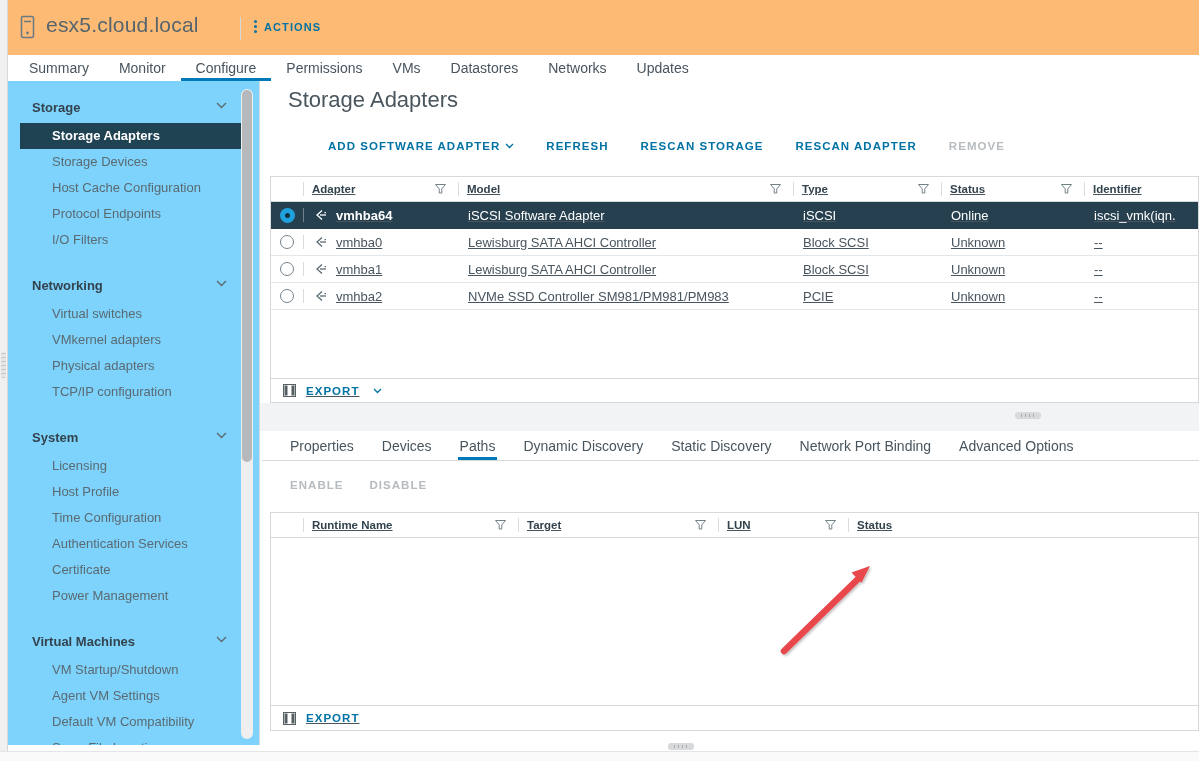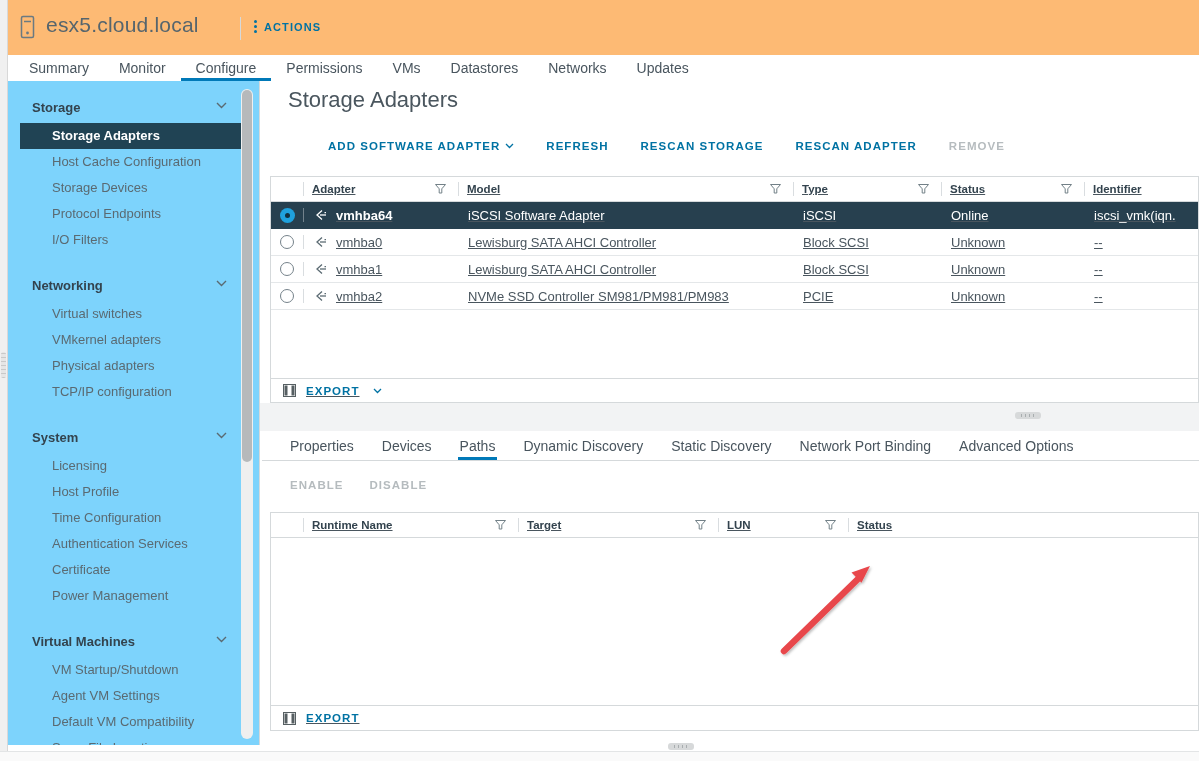--- a/index.html
+++ b/index.html
@@ -145,22 +145,22 @@
     <div class="side-section">
       <div class="side-header">
         <span>Storage</span>
         <span class="side-chevron">
           <svg width="11" height="7" viewBox="0 0 11 7">
               <polyline points="1,1 5.5,5.5 10,1" fill="none" stroke="#5a6a72" stroke-width="1.4"></polyline>
             </svg>
         </span>
       </div>
       <div class="side-item selected">Storage Adapters</div>
+      <div class="side-item">Storage Devices</div>
       <div class="side-item">Host Cache Configuration</div>
-      <div class="side-item">Storage Devices</div>
       <div class="side-item">Protocol Endpoints</div>
       <div class="side-item">I/O Filters</div>
     </div>
     <div class="side-section">
       <div class="side-header">
         <span>Networking</span>
         <span class="side-chevron">
           <svg width="11" height="7" viewBox="0 0 11 7">
               <polyline points="1,1 5.5,5.5 10,1" fill="none" stroke="#5a6a72" stroke-width="1.4"></polyline>
             </svg>

